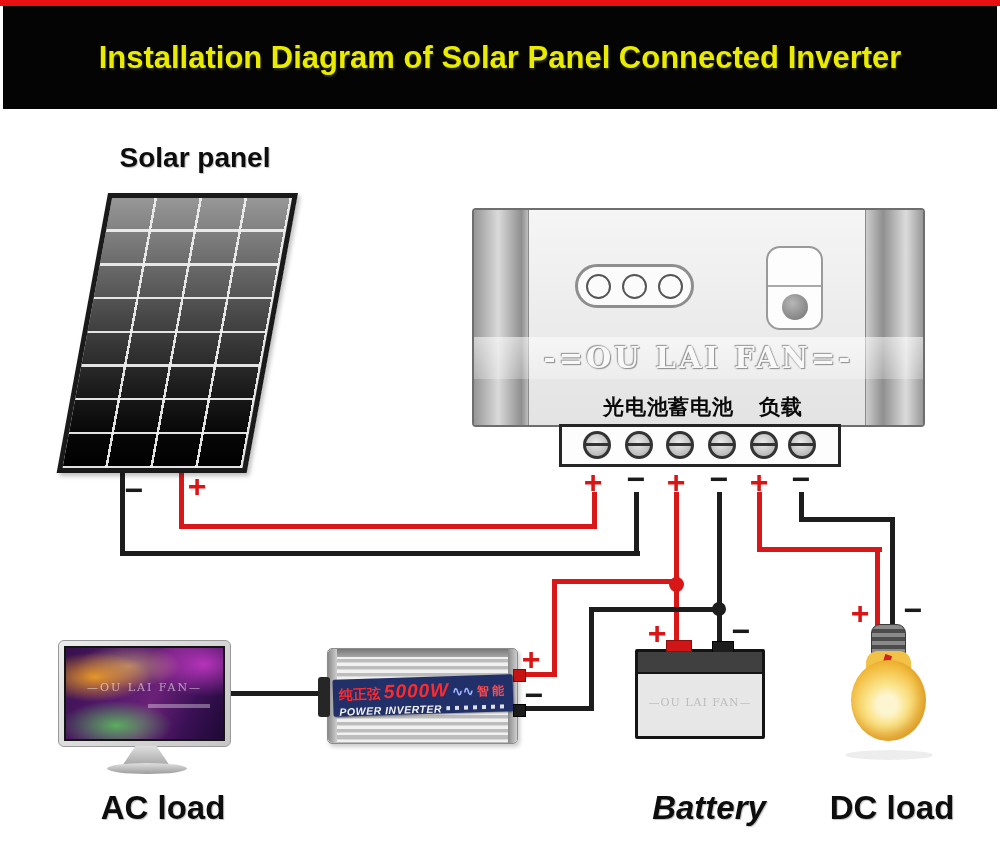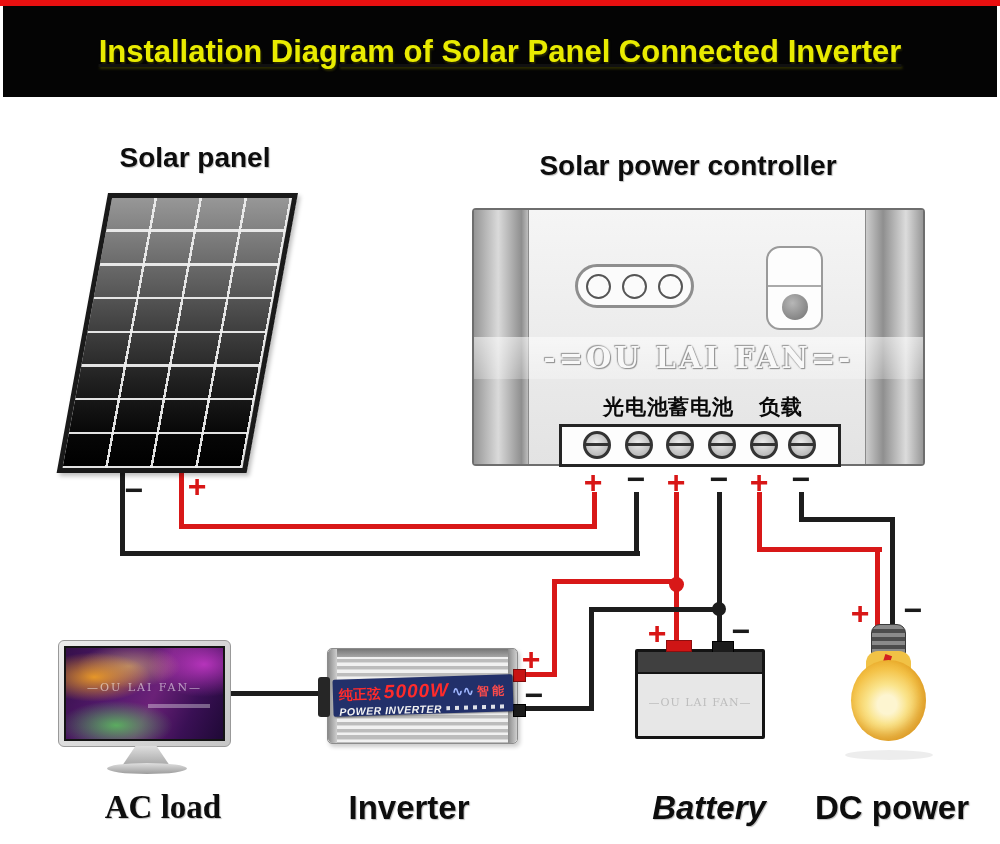--- a/index.html
+++ b/index.html
@@ -1,22 +1,22 @@
 <!DOCTYPE html>
 <html><head>
 <meta charset="utf-8">
 <style>
   html,body{margin:0;padding:0;background:#fff;}
   .canvas{position:relative;width:1000px;height:844px;background:#fff;overflow:hidden;
           font-family:"Liberation Sans",sans-serif;color:#111;}
 
   
   .top-red{position:absolute;left:0;top:0;width:1000px;height:6px;background:#e81010;}
-  .banner{position:absolute;left:3px;top:6px;width:994px;height:91px;background:#040404;
-          display:flex;align-items:center;justify-content:center;overflow:hidden;text-decoration:underline;}
+  .banner{position:absolute;left:3px;top:6px;width:994px;height:103px;background:#040404;
+          display:flex;align-items:center;justify-content:center;overflow:hidden;}
   .banner-title{font-size:31px;font-weight:bold;color:#e9eb00;white-space:nowrap;
                 text-shadow:1px 2px 2px #2c2c00;letter-spacing:0px;}
 
   
   .h-label{position:absolute;font-weight:bold;color:#0d0d0d;white-space:nowrap;
            transform:translateX(-50%);text-shadow:1px 1px 1px rgba(0,0,0,.25);}
   .h-top{font-size:28px;}
   .h-bottom{font-size:33px;}
 
   
@@ -33,21 +33,21 @@
   .w{position:absolute;background:#1d1d1d;}
   .w.red{background:#d81818;}
   .dot{position:absolute;border-radius:50%;}
 
   
   .pol{position:absolute;font-weight:bold;font-size:32px;line-height:1;color:#1a1a1a;
        transform:translateX(-50%);}
   .pol.red{color:#d81616;}
 
   
-  .ctrl{position:absolute;left:472px;top:208px;width:453px;height:258px;background:#eee;
+  .ctrl{position:absolute;left:472px;top:208px;width:453px;height:219px;background:#eee;
         border:2px solid #6e6e6e;border-radius:4px;box-sizing:border-box;}
   .rail{position:absolute;top:0;bottom:0;}
   .rail-l{left:0;width:54px;background:linear-gradient(90deg,#969696,#dadada 45%,#8f8f8f 88%,#bdbdbd);border-right:1px solid #8a8a8a;}
   .rail-r{right:0;width:57px;background:linear-gradient(90deg,#cdcdcd,#8f8f8f 30%,#dcdcdc 70%,#989898);border-left:1px solid #8a8a8a;}
   .face{position:absolute;left:55px;right:58px;top:0;bottom:0;background:linear-gradient(180deg,#f5f5f5,#e3e3e3);}
   .led-pill{position:absolute;left:101px;top:54px;width:119px;height:44px;border-radius:22px;
             background:#fbfbfb;border:3px solid #8e8e8e;box-sizing:border-box;
             display:flex;align-items:center;justify-content:center;gap:11px;}
   .led{width:25px;height:25px;border-radius:50%;border:2px solid #555;box-sizing:border-box;
        background:radial-gradient(circle at 45% 32%,#cdе8c8,#8cc48a 30%,#4b9a4f 60%,#2c7031 95%);}
@@ -143,21 +143,20 @@
 <body>
 
 <div class="canvas">
 
   <div class="top-red"></div>
   <div class="banner">
     <span class="banner-title">Installation Diagram of Solar Panel Connected Inverter</span>
   </div>
 
   <span class="h-label h-top" style="left:195px;top:142px;">Solar panel</span>
-  <span class="h-label h-top" style="left:688px;top:150px;">Solar power controller</span>
 
   <div class="w" style="left:120px;top:473px;width:5px;height:83px;"></div>
   <div class="w" style="left:120px;top:551px;width:520px;height:5px;"></div>
   <div class="w" style="left:634px;top:492px;width:5px;height:64px;"></div>
 
   <div class="w red" style="left:179px;top:473px;width:5px;height:56px;"></div>
   <div class="w red" style="left:179px;top:524px;width:418px;height:5px;"></div>
   <div class="w red" style="left:592px;top:492px;width:5px;height:37px;"></div>
 
   <div class="w red" style="left:674px;top:492px;width:5px;height:153px;"></div>
@@ -264,18 +263,17 @@
     <div class="bat-top"></div>
     <div class="bat-text">—OU LAI FAN—</div>
   </div>
 
   <div class="bulb-shadow"></div>
   <div class="bulb-socket"></div>
   <div class="bulb-neck"></div>
   <div class="bulb-fil"></div>
   <div class="bulb-glass"></div>
 
-  <span class="h-label h-bottom" style="left:163px;top:789px;font-family:Liberation Serif, serif;">AC load</span>
-  <span class="h-label h-bottom" style="left:409px;top:789px;">Inverter</span>
+  <span class="h-label h-bottom" style="left:163px;top:789px;">AC load</span>
   <span class="h-label h-bottom" style="left:709px;top:789px;font-style:italic;">Battery</span>
-  <span class="h-label h-bottom" style="left:892px;top:789px;">DC power</span>
+  <span class="h-label h-bottom" style="left:892px;top:789px;">DC load</span>
 
 </div>
 
 </body></html>

